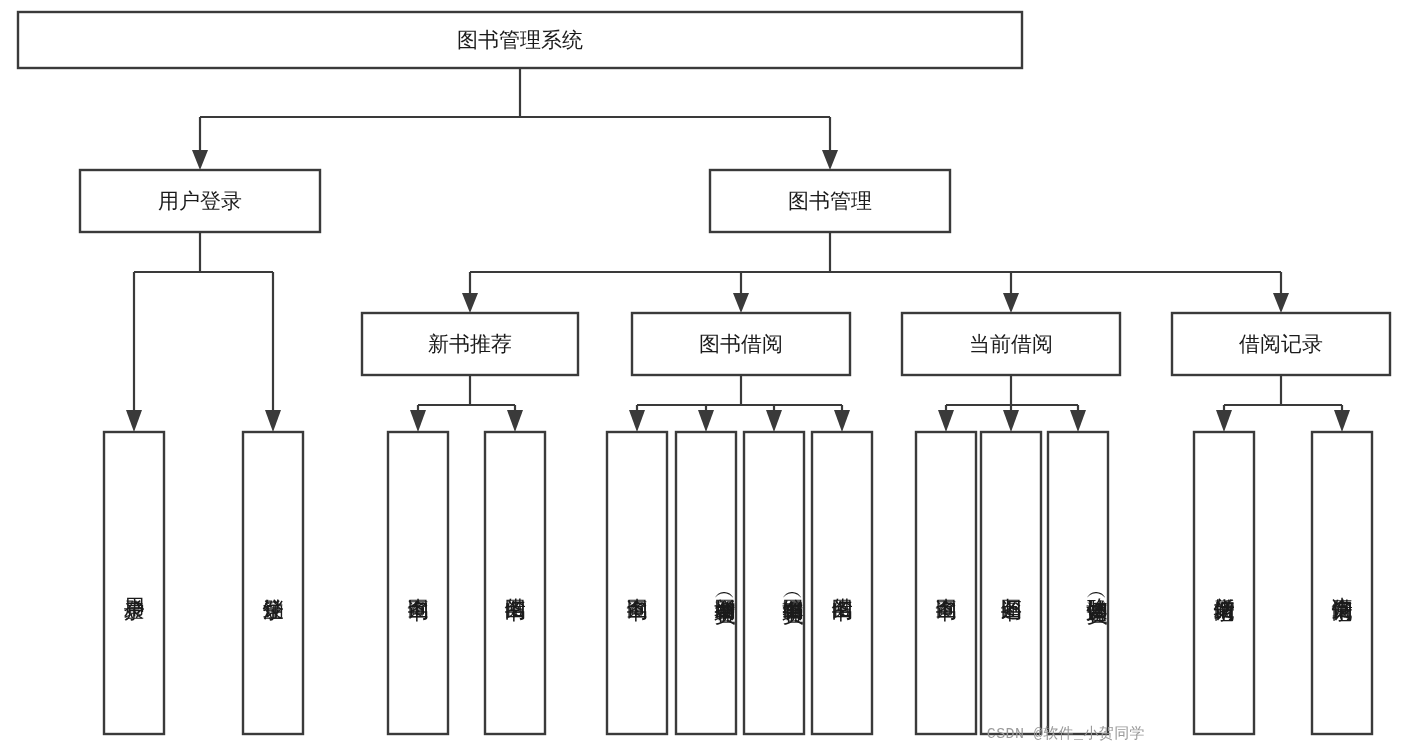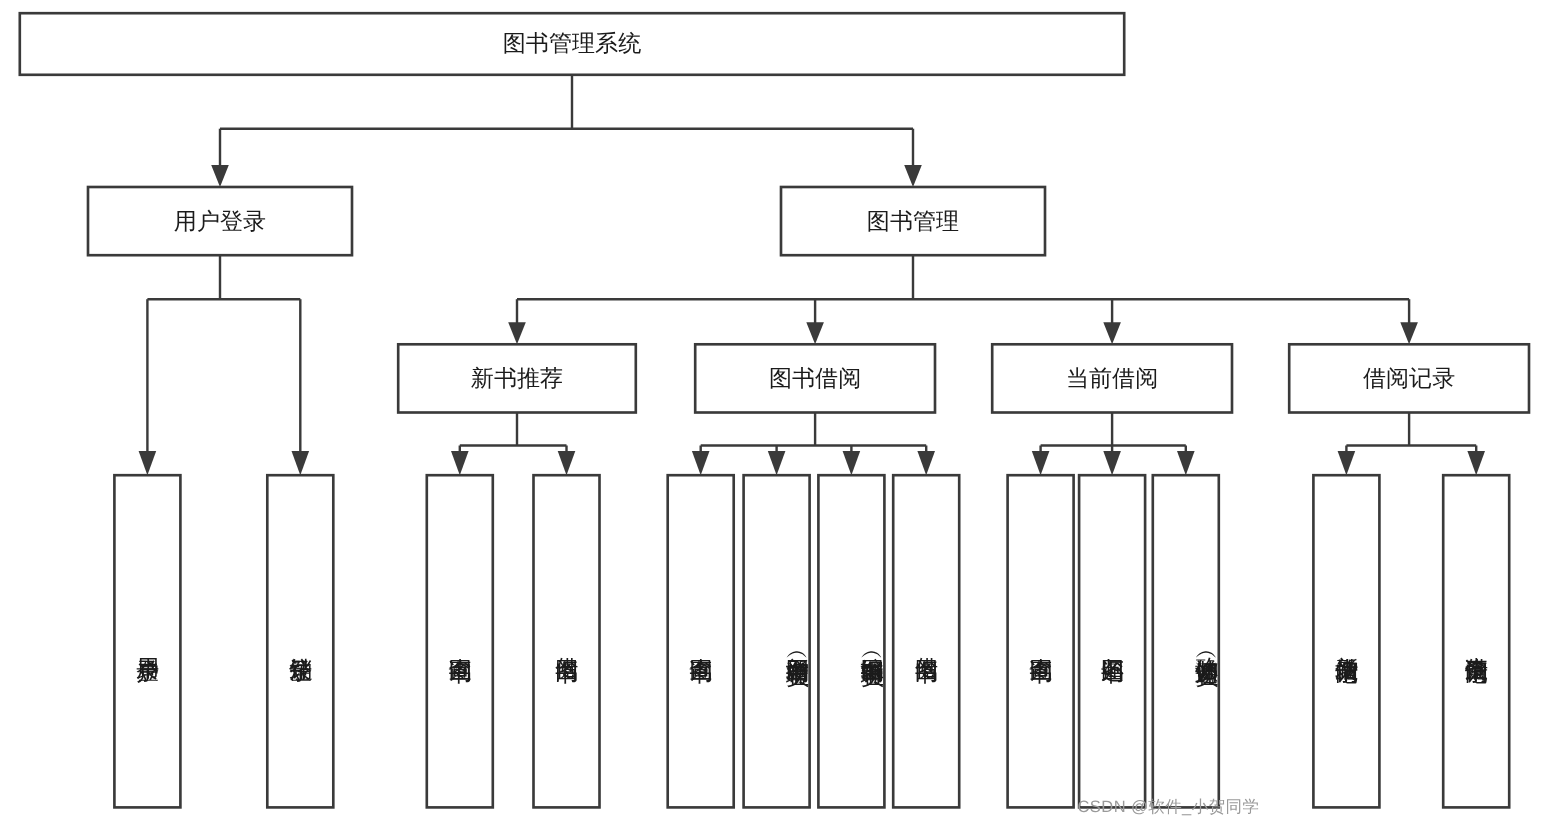--- a/index.html
+++ b/index.html
@@ -62,21 +62,21 @@
     letter-spacing: 1px;
     text-align: center;
     white-space: nowrap;
     pointer-events: none;
     user-select: none;
   }
   .watermark {
     position: absolute;
     right: 8px;
     bottom: 4px;
-    font-family: Liberation Sans, sans-serif;
+    font-family: Liberation Mono, monospace;
     font-size: 15px;
     color: #9a9a9a;
     white-space: nowrap;
     letter-spacing: 0.4px;
   }
 </style>
 </head>
 <body>
 
 <div id="diagram-root">

